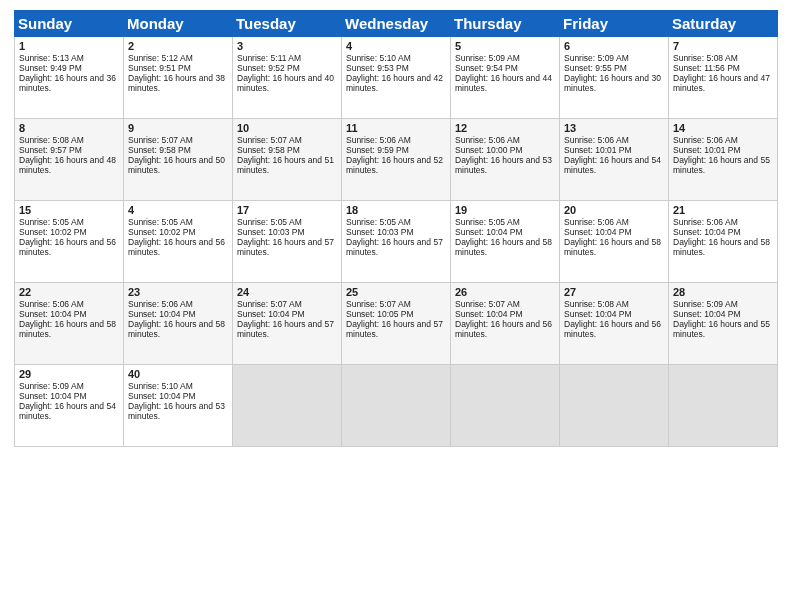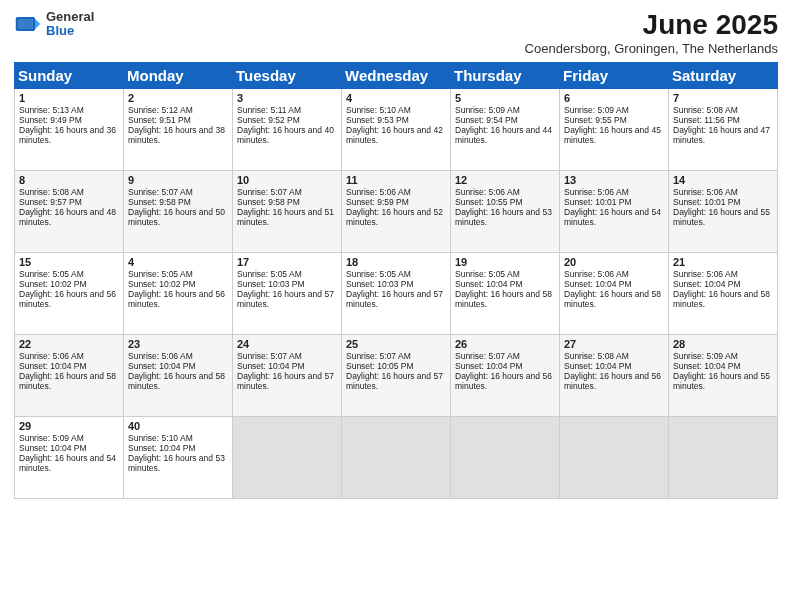--- a/index.html
+++ b/index.html
@@ -96,66 +96,49 @@
       background: #e8e8e8 !important;
     }
     td.empty-cell {
       background: #e0e0e0 !important;
     }
   </style>
 </head>
 <body>
 
 <div class="page">
-  <div class="header">
-    <div class="logo">
-      <svg class="logo-icon" viewBox="0 0 32 32">
-        <rect x="2" y="8" width="22" height="16" rx="2" fill="#1565c0"></rect>
-        <polygon points="24,10 30,16 24,22" fill="#42a5f5"></polygon>
-        <rect x="4" y="10" width="18" height="12" rx="1" fill="#fff" opacity="0.15"></rect>
-      </svg>
-      <div class="logo-text">
-        <span class="logo-general">General</span>
-        <span class="logo-blue">Blue</span>
-      </div>
-    </div>
-    <div class="title-block">
-      <div class="month-title">June 2025</div>
-      <div class="subtitle">Coendersborg, Groningen, The Netherlands</div>
-    </div>
-  </div>
 
   <table>
     <thead>
       <tr>
       <th>Sunday</th>
           <th>Monday</th>
           <th>Tuesday</th>
           <th>Wednesday</th>
           <th>Thursday</th>
           <th>Friday</th>
           <th>Saturday</th>
         </tr>
     </thead>
     <tbody>
     <tr>
           <td><span class="day-num">1</span><span>Sunrise: 5:13 AM</span><br><span>Sunset: 9:49 PM</span><br><span>Daylight: 16 hours and 36 minutes.</span></td>
           <td><span class="day-num">2</span><span>Sunrise: 5:12 AM</span><br><span>Sunset: 9:51 PM</span><br><span>Daylight: 16 hours and 38 minutes.</span></td>
           <td><span class="day-num">3</span><span>Sunrise: 5:11 AM</span><br><span>Sunset: 9:52 PM</span><br><span>Daylight: 16 hours and 40 minutes.</span></td>
           <td><span class="day-num">4</span><span>Sunrise: 5:10 AM</span><br><span>Sunset: 9:53 PM</span><br><span>Daylight: 16 hours and 42 minutes.</span></td>
           <td><span class="day-num">5</span><span>Sunrise: 5:09 AM</span><br><span>Sunset: 9:54 PM</span><br><span>Daylight: 16 hours and 44 minutes.</span></td>
-          <td><span class="day-num">6</span><span>Sunrise: 5:09 AM</span><br><span>Sunset: 9:55 PM</span><br><span>Daylight: 16 hours and 45 minutes.</span></td>
+          <td><span class="day-num">6</span><span>Sunrise: 5:09 AM</span><br><span>Sunset: 9:55 PM</span><br><span>Daylight: 16 hours and 30 minutes.</span></td>
           <td><span class="day-num">7</span><span>Sunrise: 5:08 AM</span><br><span>Sunset: 11:56 PM</span><br><span>Daylight: 16 hours and 47 minutes.</span></td>
         </tr>
         <tr>
           <td><span class="day-num">8</span><span>Sunrise: 5:08 AM</span><br><span>Sunset: 9:57 PM</span><br><span>Daylight: 16 hours and 48 minutes.</span></td>
           <td><span class="day-num">9</span><span>Sunrise: 5:07 AM</span><br><span>Sunset: 9:58 PM</span><br><span>Daylight: 16 hours and 50 minutes.</span></td>
           <td><span class="day-num">10</span><span>Sunrise: 5:07 AM</span><br><span>Sunset: 9:58 PM</span><br><span>Daylight: 16 hours and 51 minutes.</span></td>
           <td><span class="day-num">11</span><span>Sunrise: 5:06 AM</span><br><span>Sunset: 9:59 PM</span><br><span>Daylight: 16 hours and 52 minutes.</span></td>
-          <td><span class="day-num">12</span><span>Sunrise: 5:06 AM</span><br><span>Sunset: 10:55 PM</span><br><span>Daylight: 16 hours and 53 minutes.</span></td>
+          <td><span class="day-num">12</span><span>Sunrise: 5:06 AM</span><br><span>Sunset: 10:00 PM</span><br><span>Daylight: 16 hours and 53 minutes.</span></td>
           <td><span class="day-num">13</span><span>Sunrise: 5:06 AM</span><br><span>Sunset: 10:01 PM</span><br><span>Daylight: 16 hours and 54 minutes.</span></td>
           <td><span class="day-num">14</span><span>Sunrise: 5:06 AM</span><br><span>Sunset: 10:01 PM</span><br><span>Daylight: 16 hours and 55 minutes.</span></td>
         </tr>
         <tr>
           <td><span class="day-num">15</span><span>Sunrise: 5:05 AM</span><br><span>Sunset: 10:02 PM</span><br><span>Daylight: 16 hours and 56 minutes.</span></td>
           <td><span class="day-num">4</span><span>Sunrise: 5:05 AM</span><br><span>Sunset: 10:02 PM</span><br><span>Daylight: 16 hours and 56 minutes.</span></td>
           <td><span class="day-num">17</span><span>Sunrise: 5:05 AM</span><br><span>Sunset: 10:03 PM</span><br><span>Daylight: 16 hours and 57 minutes.</span></td>
           <td><span class="day-num">18</span><span>Sunrise: 5:05 AM</span><br><span>Sunset: 10:03 PM</span><br><span>Daylight: 16 hours and 57 minutes.</span></td>
           <td><span class="day-num">19</span><span>Sunrise: 5:05 AM</span><br><span>Sunset: 10:04 PM</span><br><span>Daylight: 16 hours and 58 minutes.</span></td>
           <td><span class="day-num">20</span><span>Sunrise: 5:06 AM</span><br><span>Sunset: 10:04 PM</span><br><span>Daylight: 16 hours and 58 minutes.</span></td>

